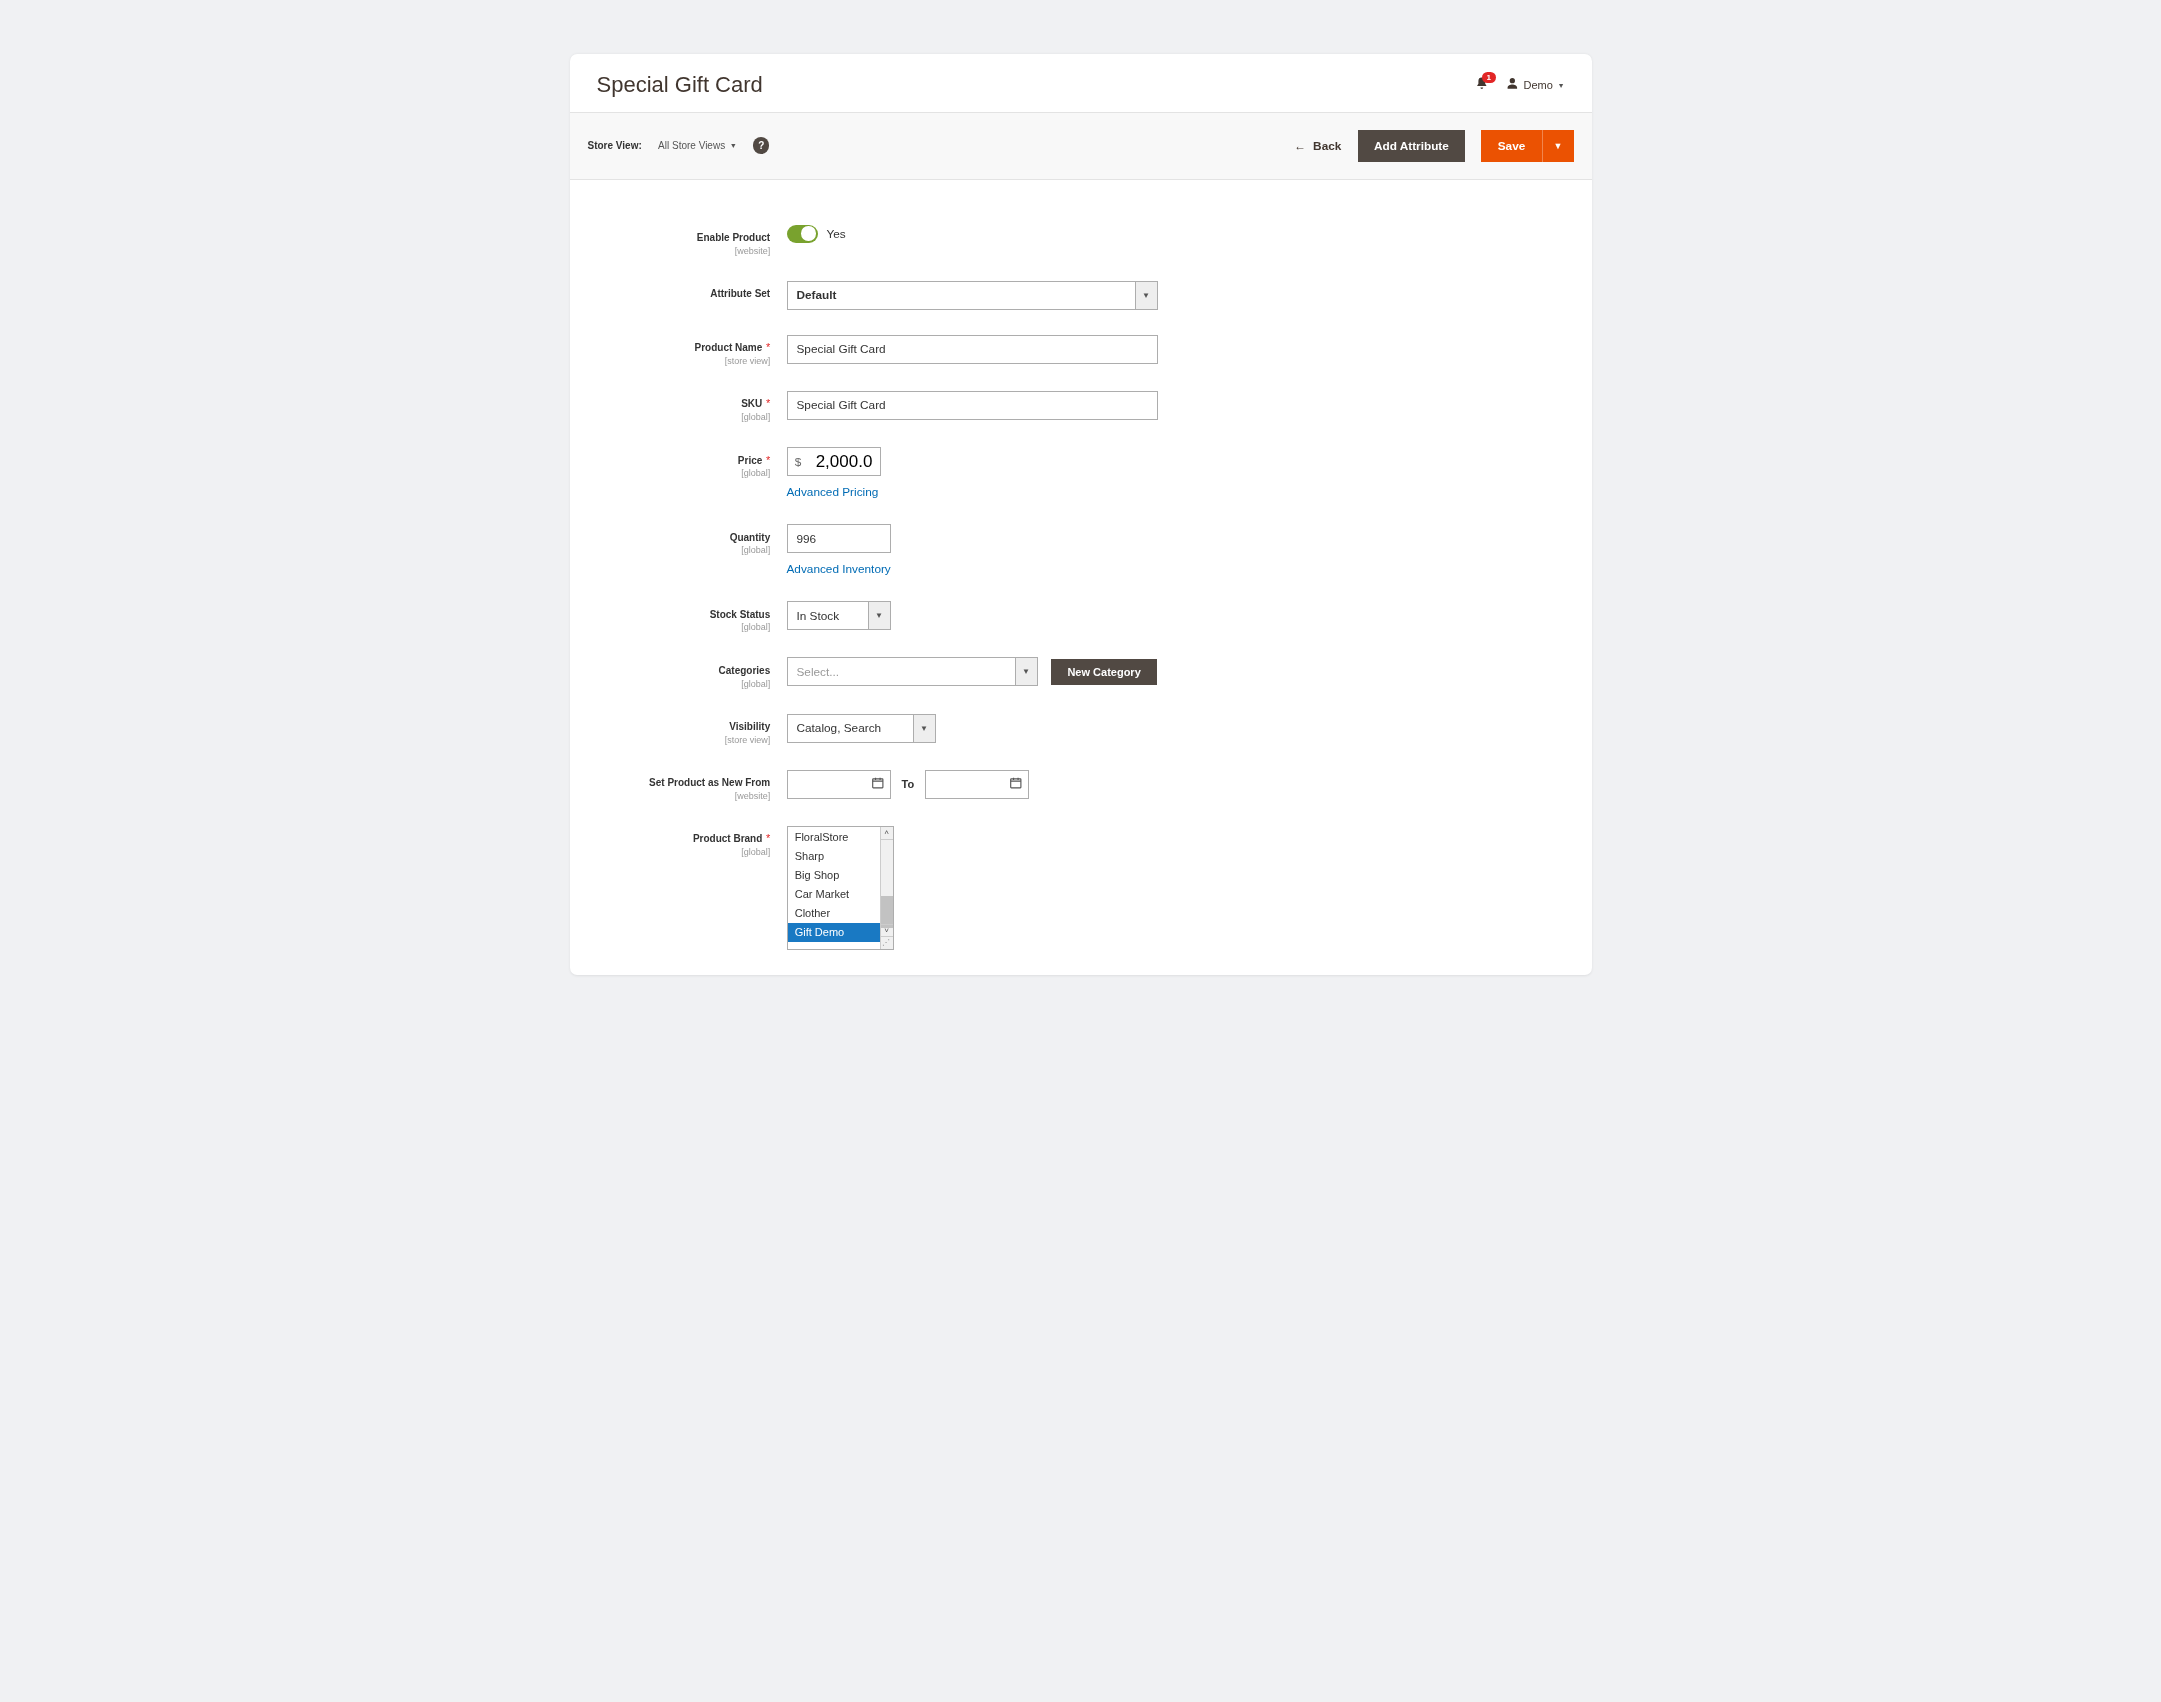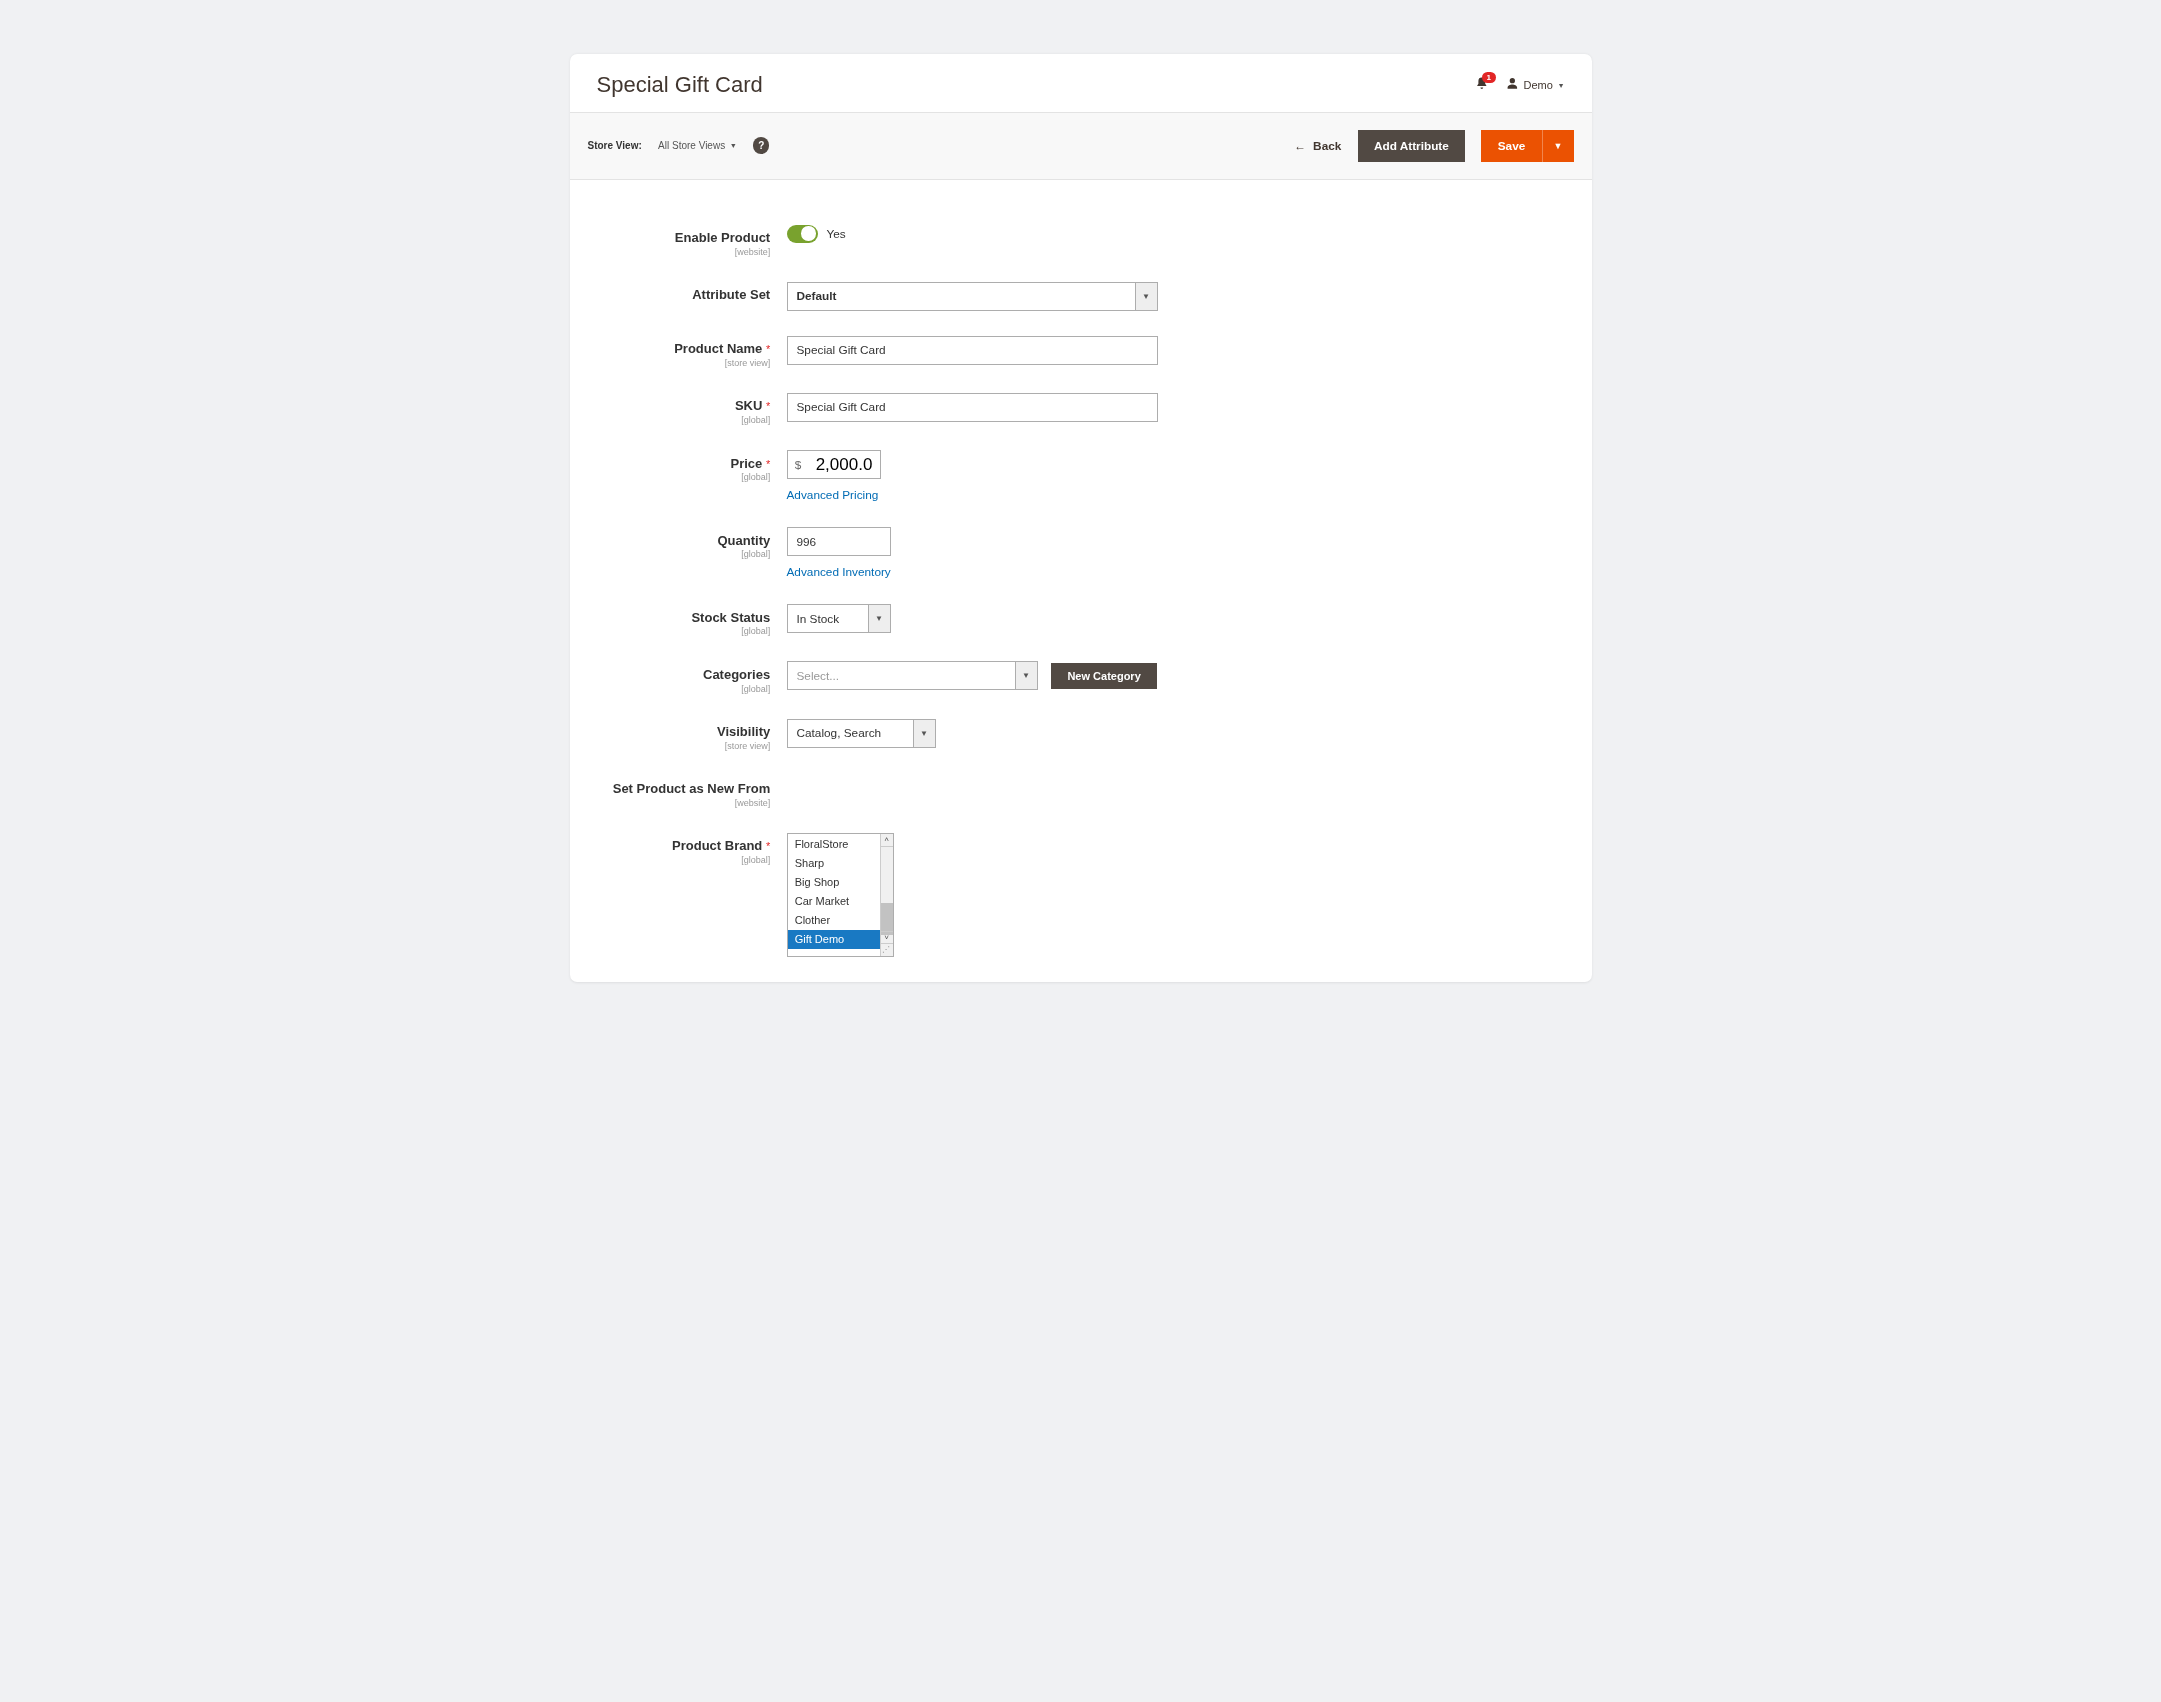--- a/index.html
+++ b/index.html
@@ -137,21 +137,21 @@
   margin-bottom: 25px;
   align-items: flex-start;
 }
 .form-label-col {
   width: 181px;
   text-align: right;
   padding-right: 16.3px;
   padding-top: 5.4px;
 }
 .form-label {
-  font-size: 13px;
+  font-size: 10px;
   font-weight: 600;
   color: #333;
 }
 .form-scope {
   font-size: 9px;
   color: #999;
   display: block;
   margin-top: 1.8px;
 }
 .form-required {
@@ -501,20 +501,41 @@
           <span class="select-btn">▼</span>
         </div>
       </div>
     </div>
 
     <div class="form-row">
       <div class="form-label-col">
         <span class="form-label">Set Product as New From</span>
         <span class="form-scope">[website]</span>
       </div>
+      <div class="form-input-col">
+        <div class="date-wrap">
+          <div class="date-input">
+            <span class="date-cal">
+              <svg width="13.6" height="13.6" viewBox="0 0 24 24" fill="none" stroke="#555" stroke-width="2">
+                  <rect x="3" y="5" width="18" height="16" rx="1"></rect>
+                  <path d="M3 9h18M8 3v4M16 3v4"></path>
+                </svg>
+            </span>
+          </div>
+          <span class="date-to-label">To</span>
+          <div class="date-input">
+            <span class="date-cal">
+              <svg width="13.6" height="13.6" viewBox="0 0 24 24" fill="none" stroke="#555" stroke-width="2">
+                  <rect x="3" y="5" width="18" height="16" rx="1"></rect>
+                  <path d="M3 9h18M8 3v4M16 3v4"></path>
+                </svg>
+            </span>
+          </div>
+        </div>
+      </div>
     </div>
 
     <div class="form-row">
       <div class="form-label-col">
         <span class="form-label">Product Brand</span><span class="form-required">*</span>
         <span class="form-scope">[global]</span>
       </div>
       <div class="form-input-col">
         <div class="multi-select">
           <div class="multi-list">

